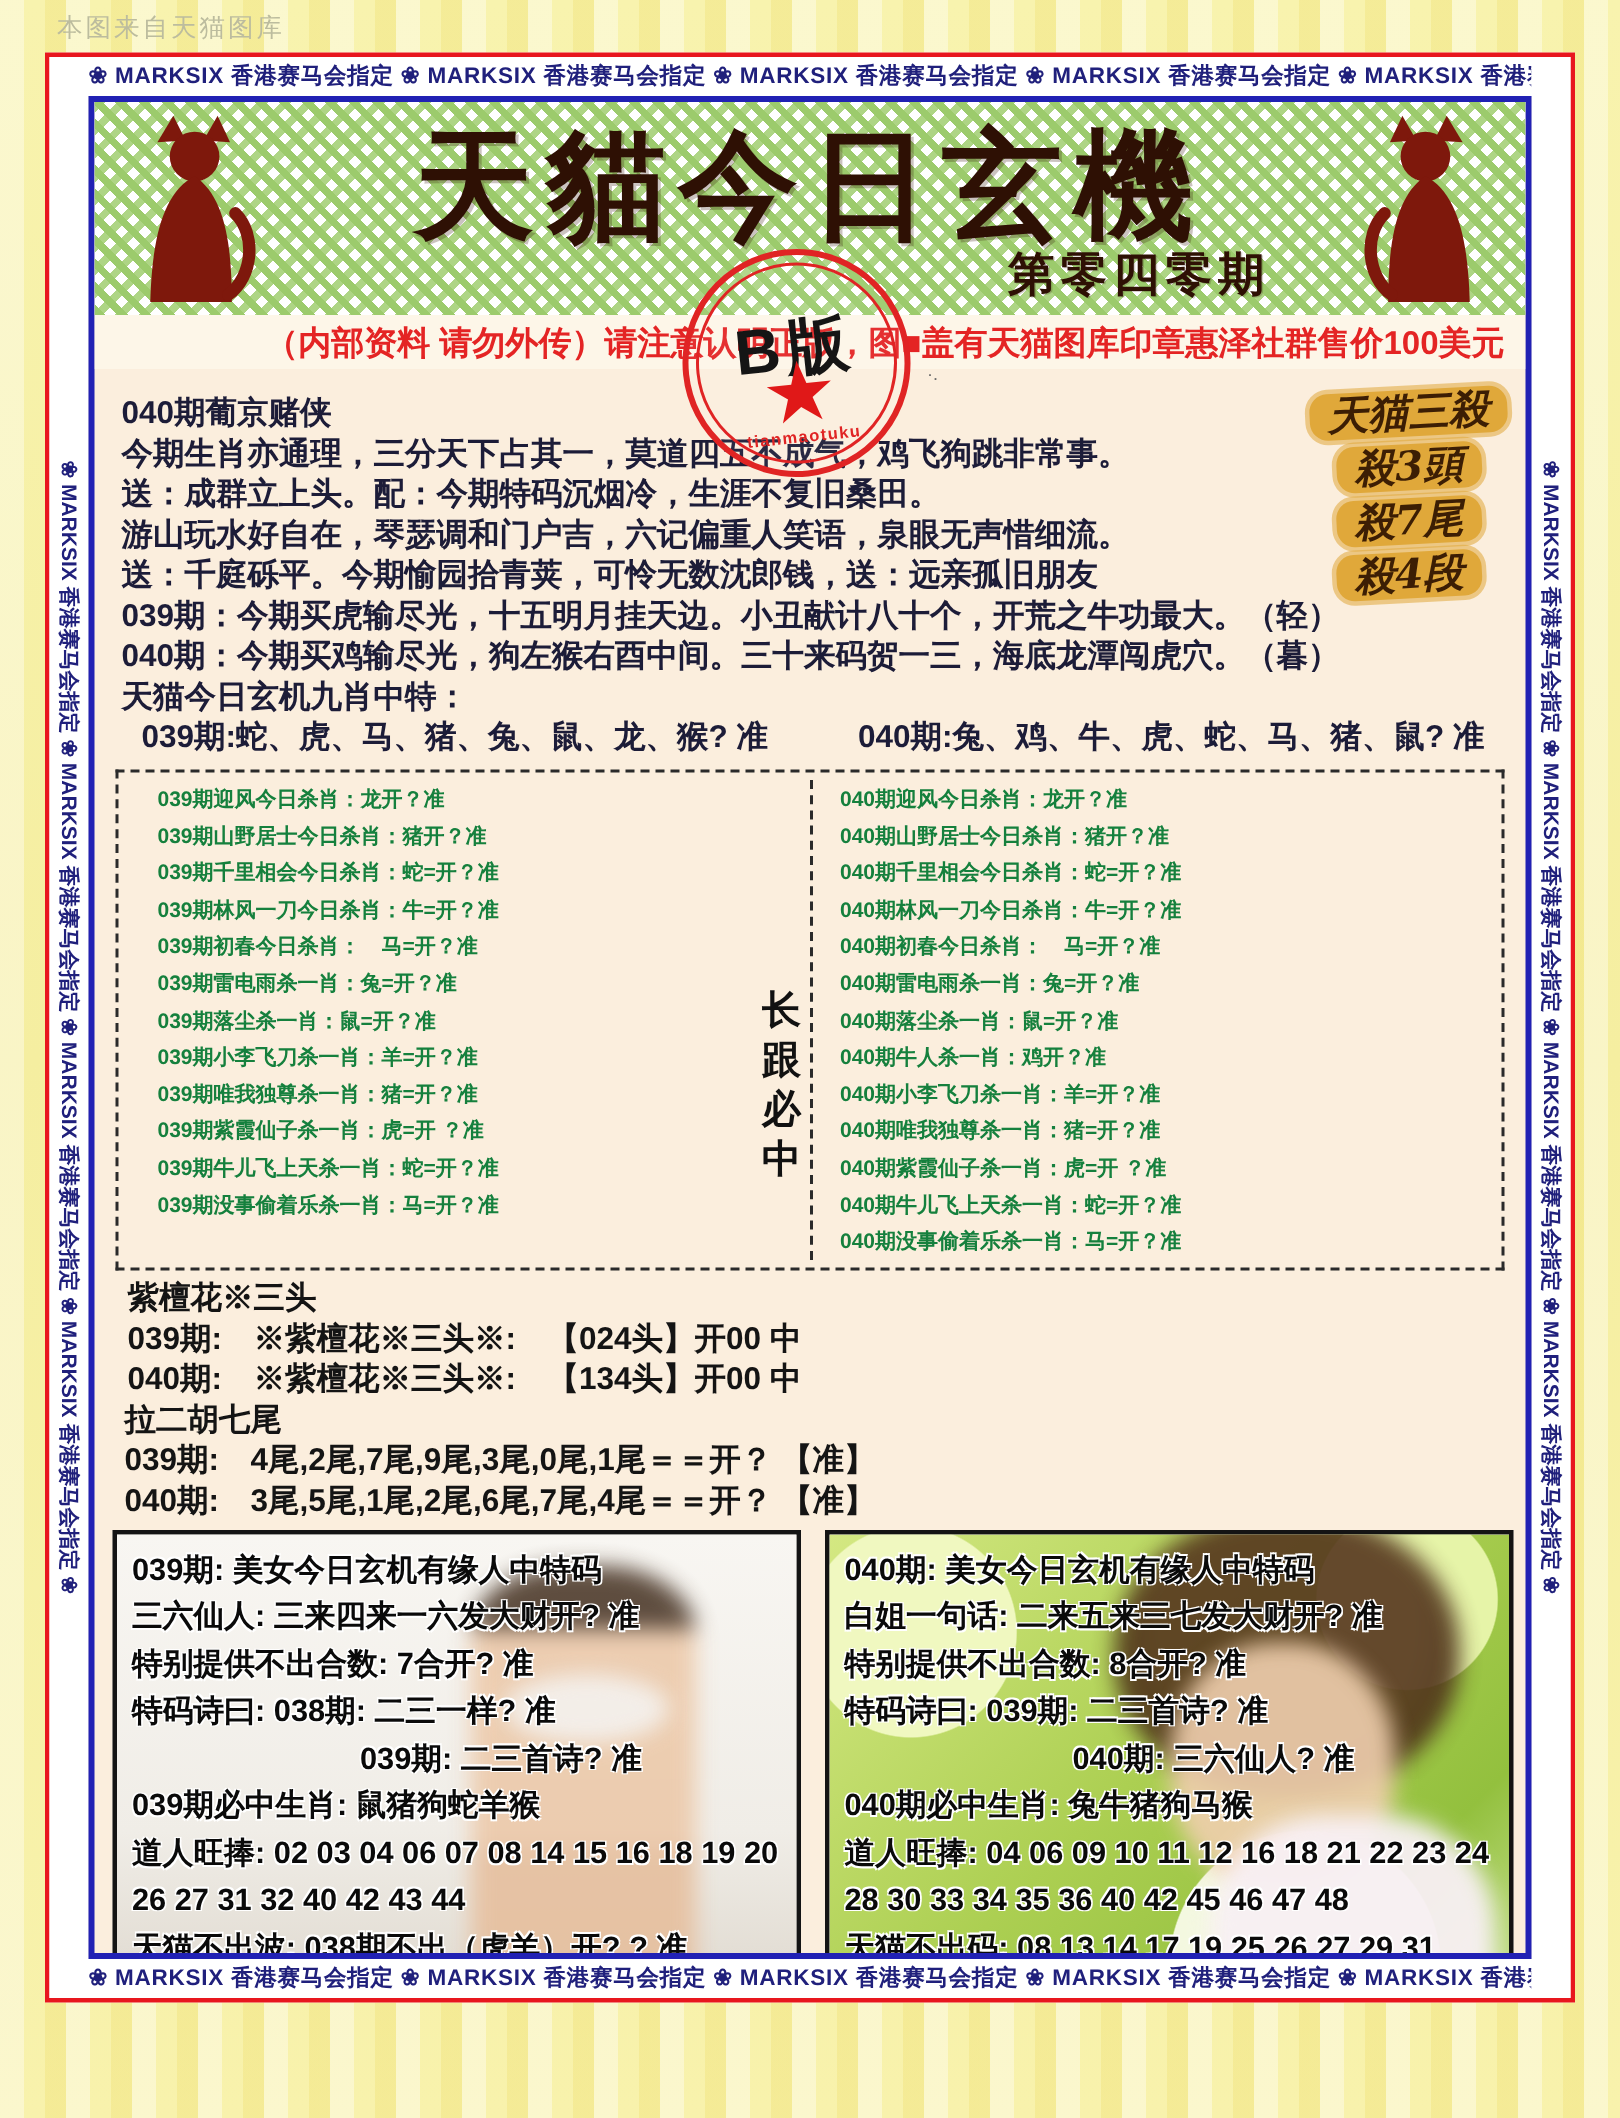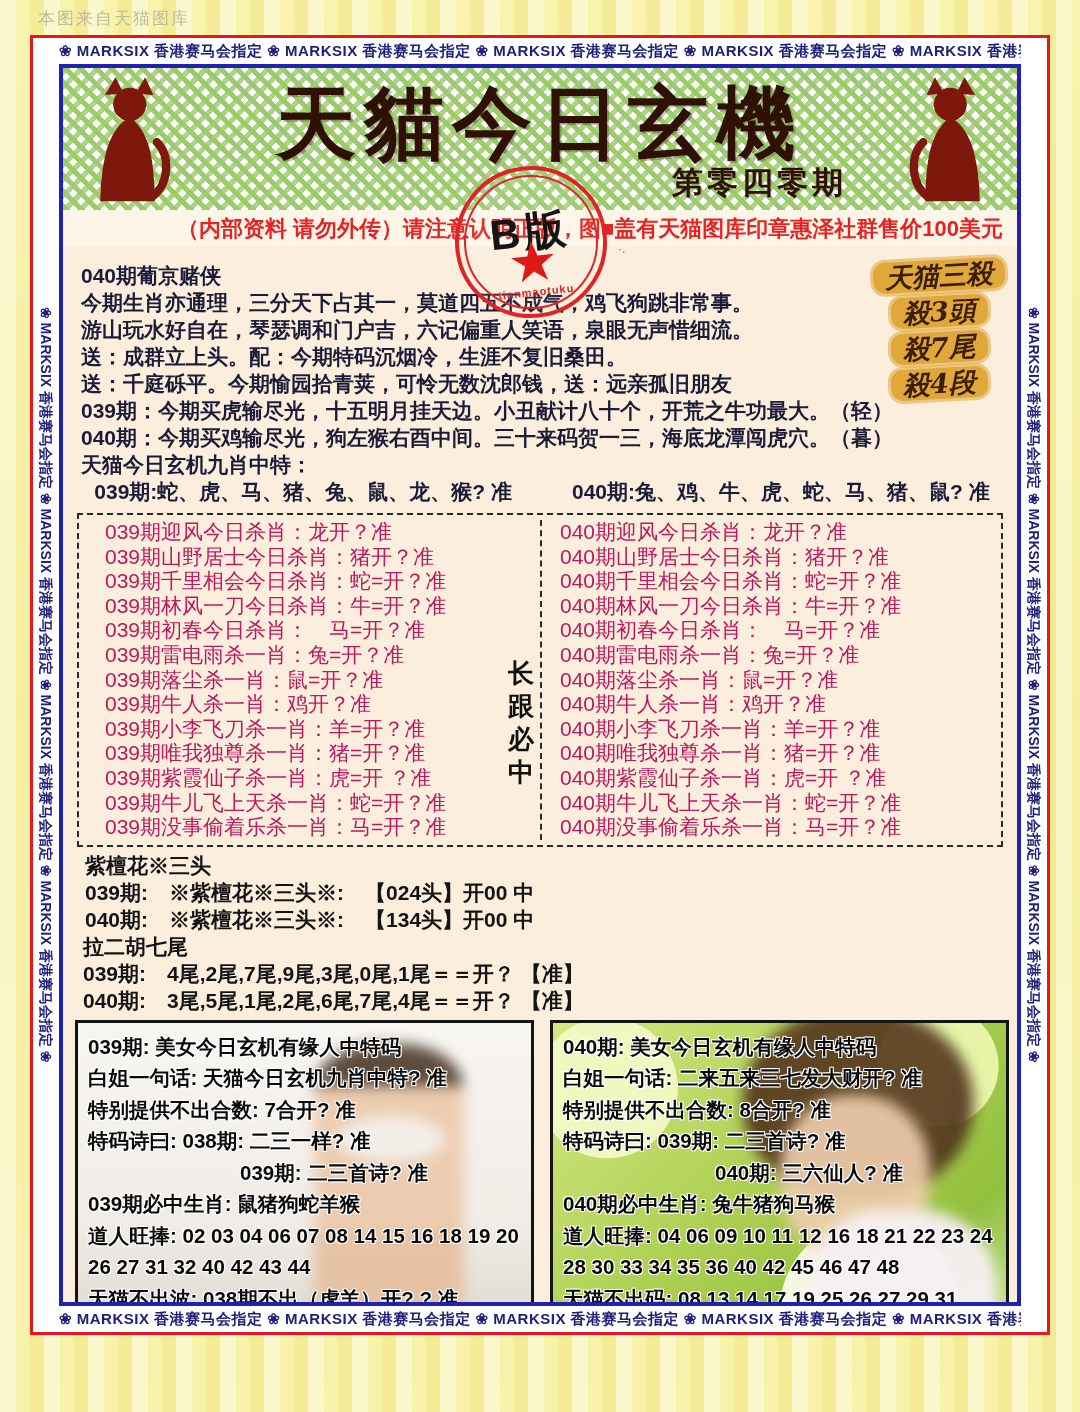--- a/index.html
+++ b/index.html
@@ -94,21 +94,21 @@
     white-space:nowrap;
   }
 
   
   .kill-box{
     position:relative; margin:6px 14px 0 14px; border:2px dashed #2a2a2a;
     display:flex; padding:5px 0 5px 0; background:#fbeedd;
   }
   .kill-col{ width:50%; padding-left:26px; }
   .kill-col.kc-right{ border-left:2px dashed #2a2a2a; padding-left:18px; }
-  .kl{ font-size:21px; font-weight:normal; color:#be185d; line-height:24.6px; white-space:nowrap; }
+  .kl{ font-size:14px; font-weight:bold; color:#15803d; line-height:24.6px; white-space:nowrap; }
   .follow{
     position:absolute; left:calc(50% - 34px); top:142px; width:30px; z-index:2;
     font-size:26px; font-weight:bold; color:#111; text-align:center; line-height:33px;
   }
 
   
   .heads-tails{ display:flex; margin:5px 14px 2px 14px;flex-direction:column; }
   .ht-col{ font-size:21px; font-weight:bold; color:#141414; line-height:27px; white-space:nowrap; }
   .ht-left{ width:48.5%; padding-left:8px; }
   .ht-right{ width:51.5%; padding-left:6px; }
@@ -192,42 +192,41 @@
 
       <div class="main-text">
         <div class="badges">
           <div class="badge">天猫三殺</div>
           <div class="badge">殺3頭</div>
           <div class="badge">殺7尾</div>
           <div class="badge">殺4段</div>
         </div>
         <div class="mline">040期葡京赌侠</div>
         <div class="mline">今期生肖亦通理，三分天下占其一，莫道四五不成气，鸡飞狗跳非常事。</div>
+        <div class="mline">送：成群立上头。配：今期特码沉烟冷，生涯不复旧桑田。</div>
         <div class="mline">游山玩水好自在，琴瑟调和门户吉，六记偏重人笑语，泉眼无声惜细流。</div>
-        <div class="mline">送：成群立上头。配：今期特码沉烟冷，生涯不复旧桑田。</div>
         <div class="mline">送：千庭砾平。今期愉园拾青荚，可怜无数沈郎钱，送：远亲孤旧朋友</div>
         <div class="mline">039期：今期买虎输尽光，十五明月挂天边。小丑献计八十个，开荒之牛功最大。（轻）</div>
         <div class="mline">040期：今期买鸡输尽光，狗左猴右酉中间。三十来码贺一三，海底龙潭闯虎穴。（暮）</div>
         <div class="mline">天猫今日玄机九肖中特：</div>
         <div class="mline nine-row">
           <span>039期:蛇、虎、马、猪、兔、鼠、龙、猴? 准</span>
           <span>040期:兔、鸡、牛、虎、蛇、马、猪、鼠? 准</span>
         </div>
       </div>
 
       <div class="kill-box">
         <div class="kill-col kc-left">
           <div class="kl">039期迎风今日杀肖：龙开？准</div>
           <div class="kl">039期山野居士今日杀肖：猪开？准</div>
           <div class="kl">039期千里相会今日杀肖：蛇=开？准</div>
           <div class="kl">039期林风一刀今日杀肖：牛=开？准</div>
           <div class="kl">039期初春今日杀肖：　马=开？准</div>
           <div class="kl">039期雷电雨杀一肖：兔=开？准</div>
           <div class="kl">039期落尘杀一肖：鼠=开？准</div>
-          <div class="kl">039期牛人杀一肖：鸡开？准</div>
           <div class="kl">039期小李飞刀杀一肖：羊=开？准</div>
           <div class="kl">039期唯我独尊杀一肖：猪=开？准</div>
           <div class="kl">039期紫霞仙子杀一肖：虎=开 ？准</div>
           <div class="kl">039期牛儿飞上天杀一肖：蛇=开？准</div>
           <div class="kl">039期没事偷着乐杀一肖：马=开？准</div>
         </div>
         <div class="kill-col kc-right">
           <div class="kl">040期迎风今日杀肖：龙开？准</div>
           <div class="kl">040期山野居士今日杀肖：猪开？准</div>
           <div class="kl">040期千里相会今日杀肖：蛇=开？准</div>
@@ -264,21 +263,21 @@
       </div>
 
       <div class="photo-boxes">
         <div class="pbox pbox-left">
           <div class="bg">
             <div class="blob pl-skin"></div>
             <div class="blob pl-bra"></div>
           </div>
           <div class="ptext">
             <div class="pline">039期:  美女今日玄机有缘人中特码</div>
-            <div class="pline">白姐一句话:  天猫今日玄机九肖中特? 准</div>
+            <div class="pline">三六仙人:  三来四来一六发大财开? 准</div>
             <div class="pline">特别提供不出合数:  7合开?  准</div>
             <div class="pline">特码诗曰:  038期:  二三一样?  准</div>
             <div class="pline indent1">039期:  二三首诗?  准</div>
             <div class="pline">039期必中生肖:  鼠猪狗蛇羊猴</div>
             <div class="pline wrap">道人旺捧:  02 03 04 06 07 08 14 15 16 18 19 20 26 27 31 32 40 42 43 44</div>
             <div class="pline">天猫不出波:  038期不出（虎羊）开? ? 准</div>
             <div class="pline indent2">039期不出（鸡马）开? ? 准</div>
           </div>
         </div>
         <div class="pbox pbox-right">

